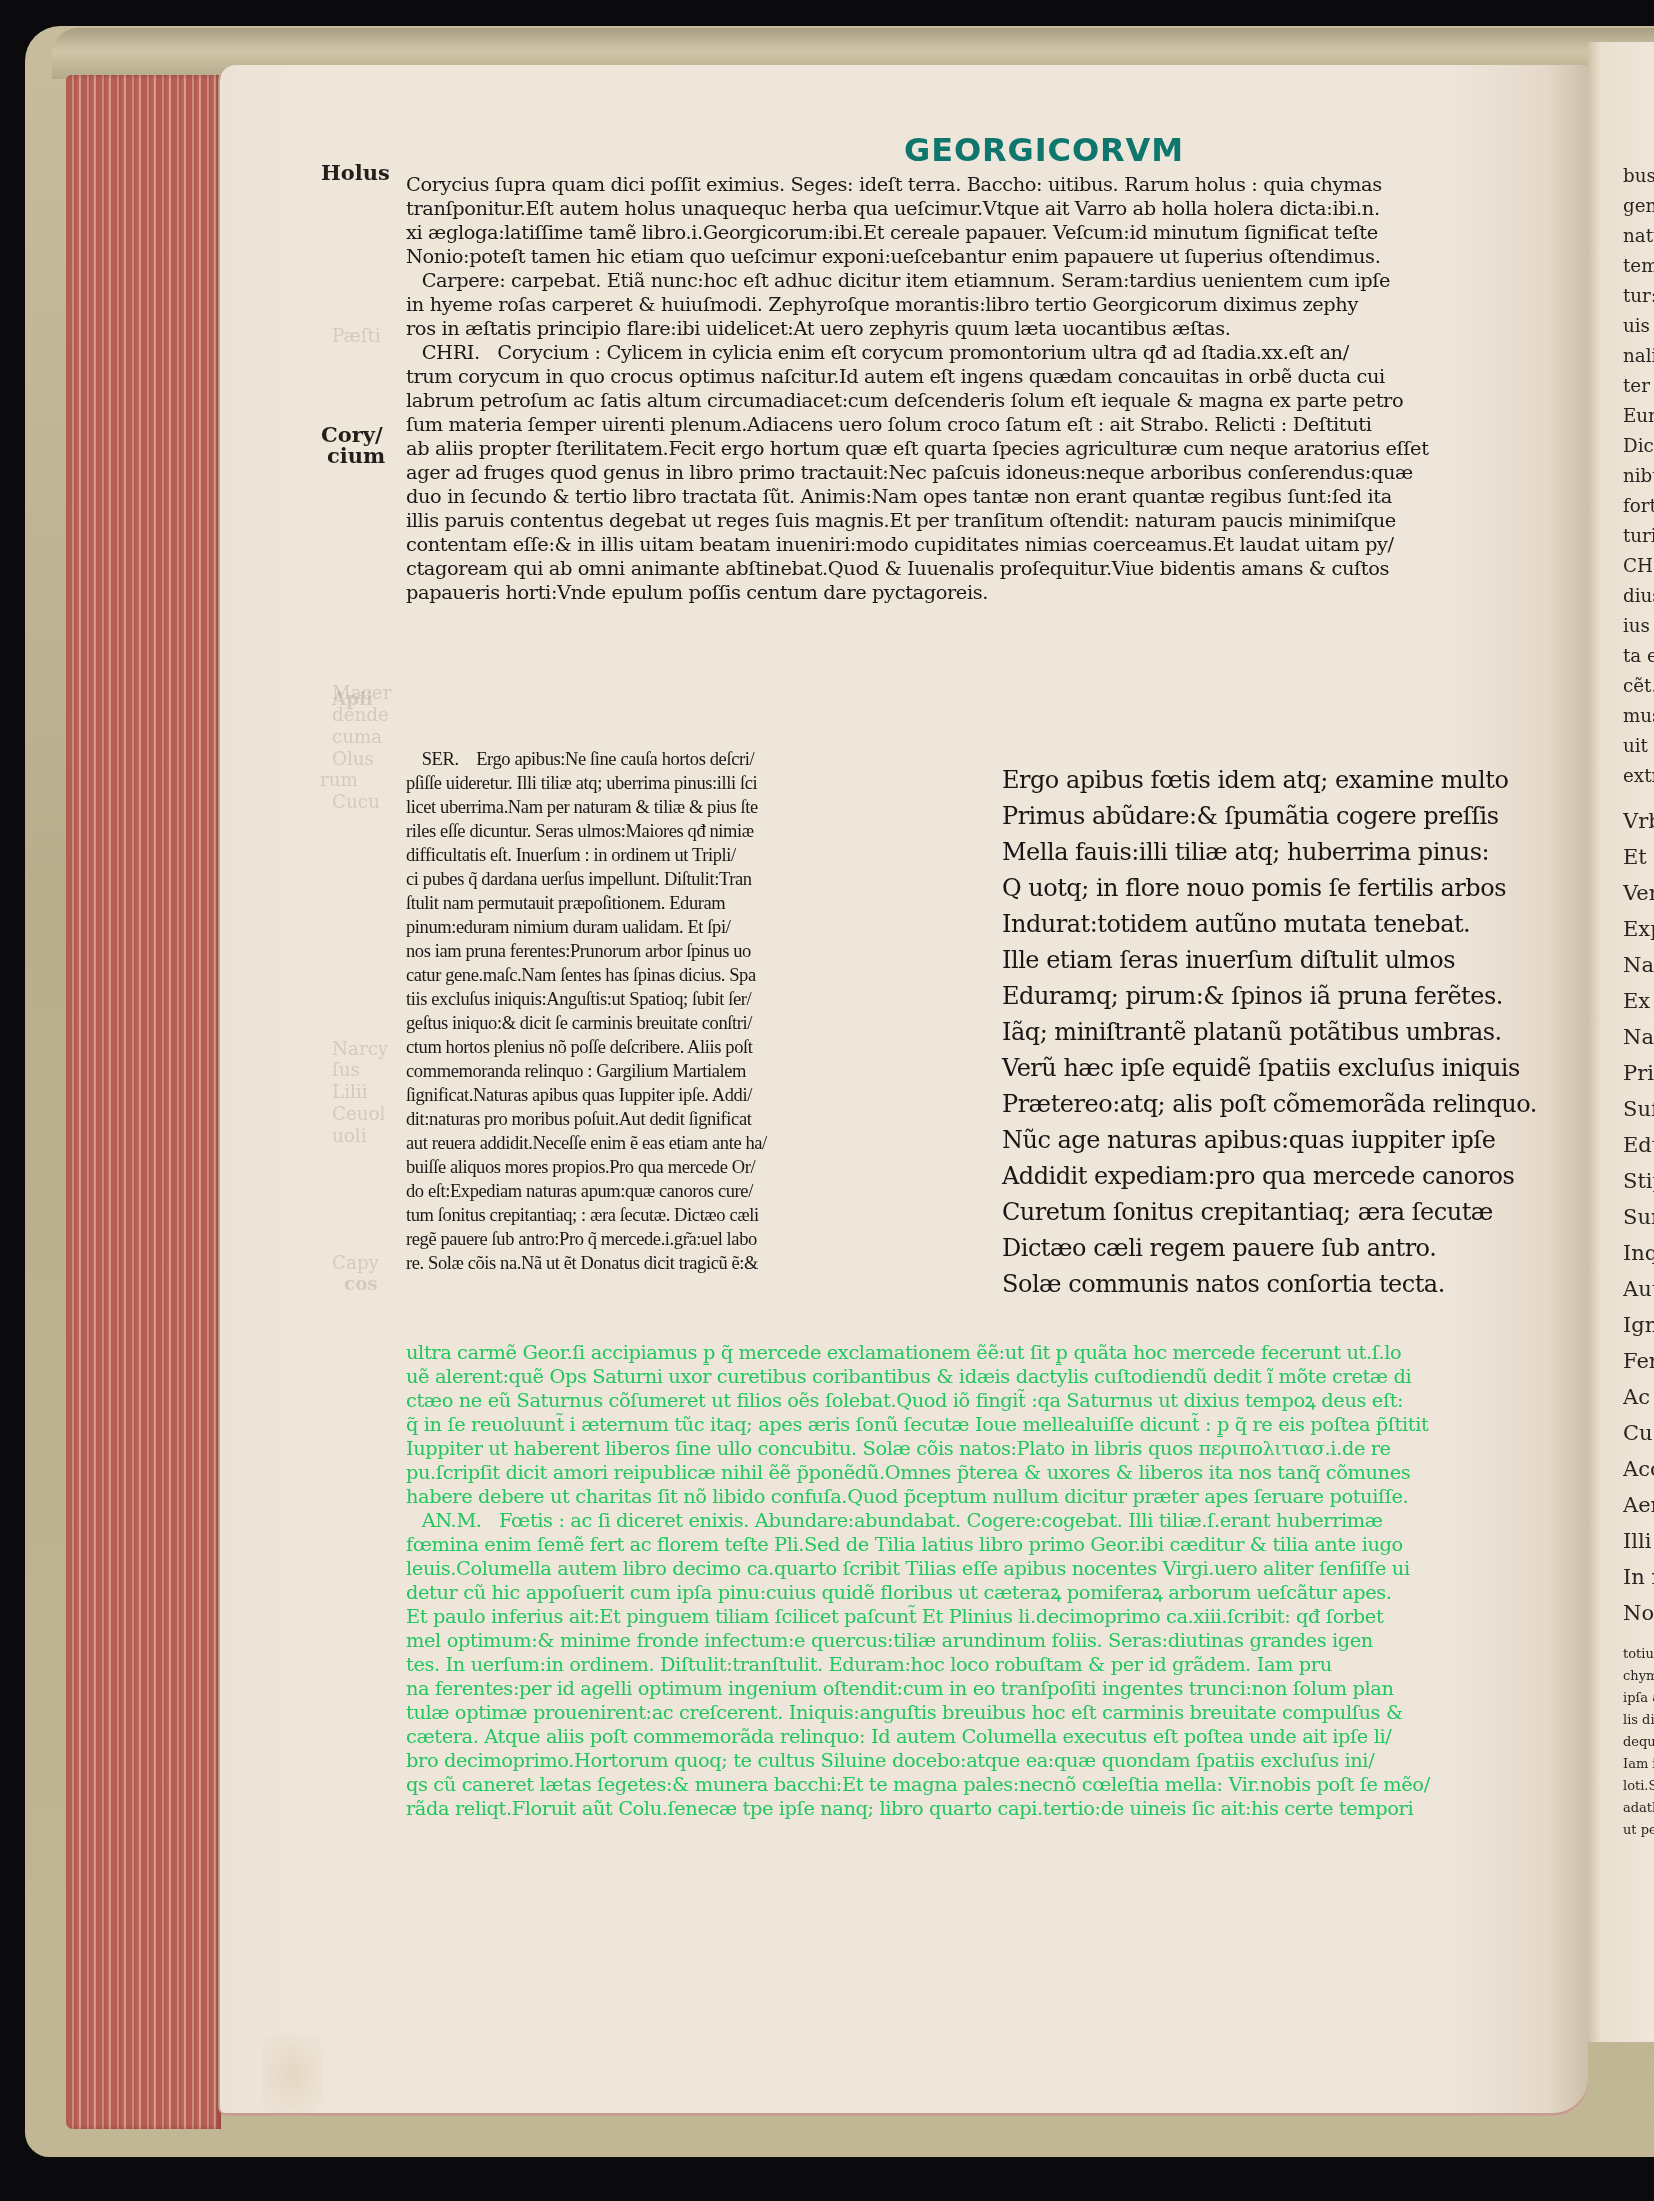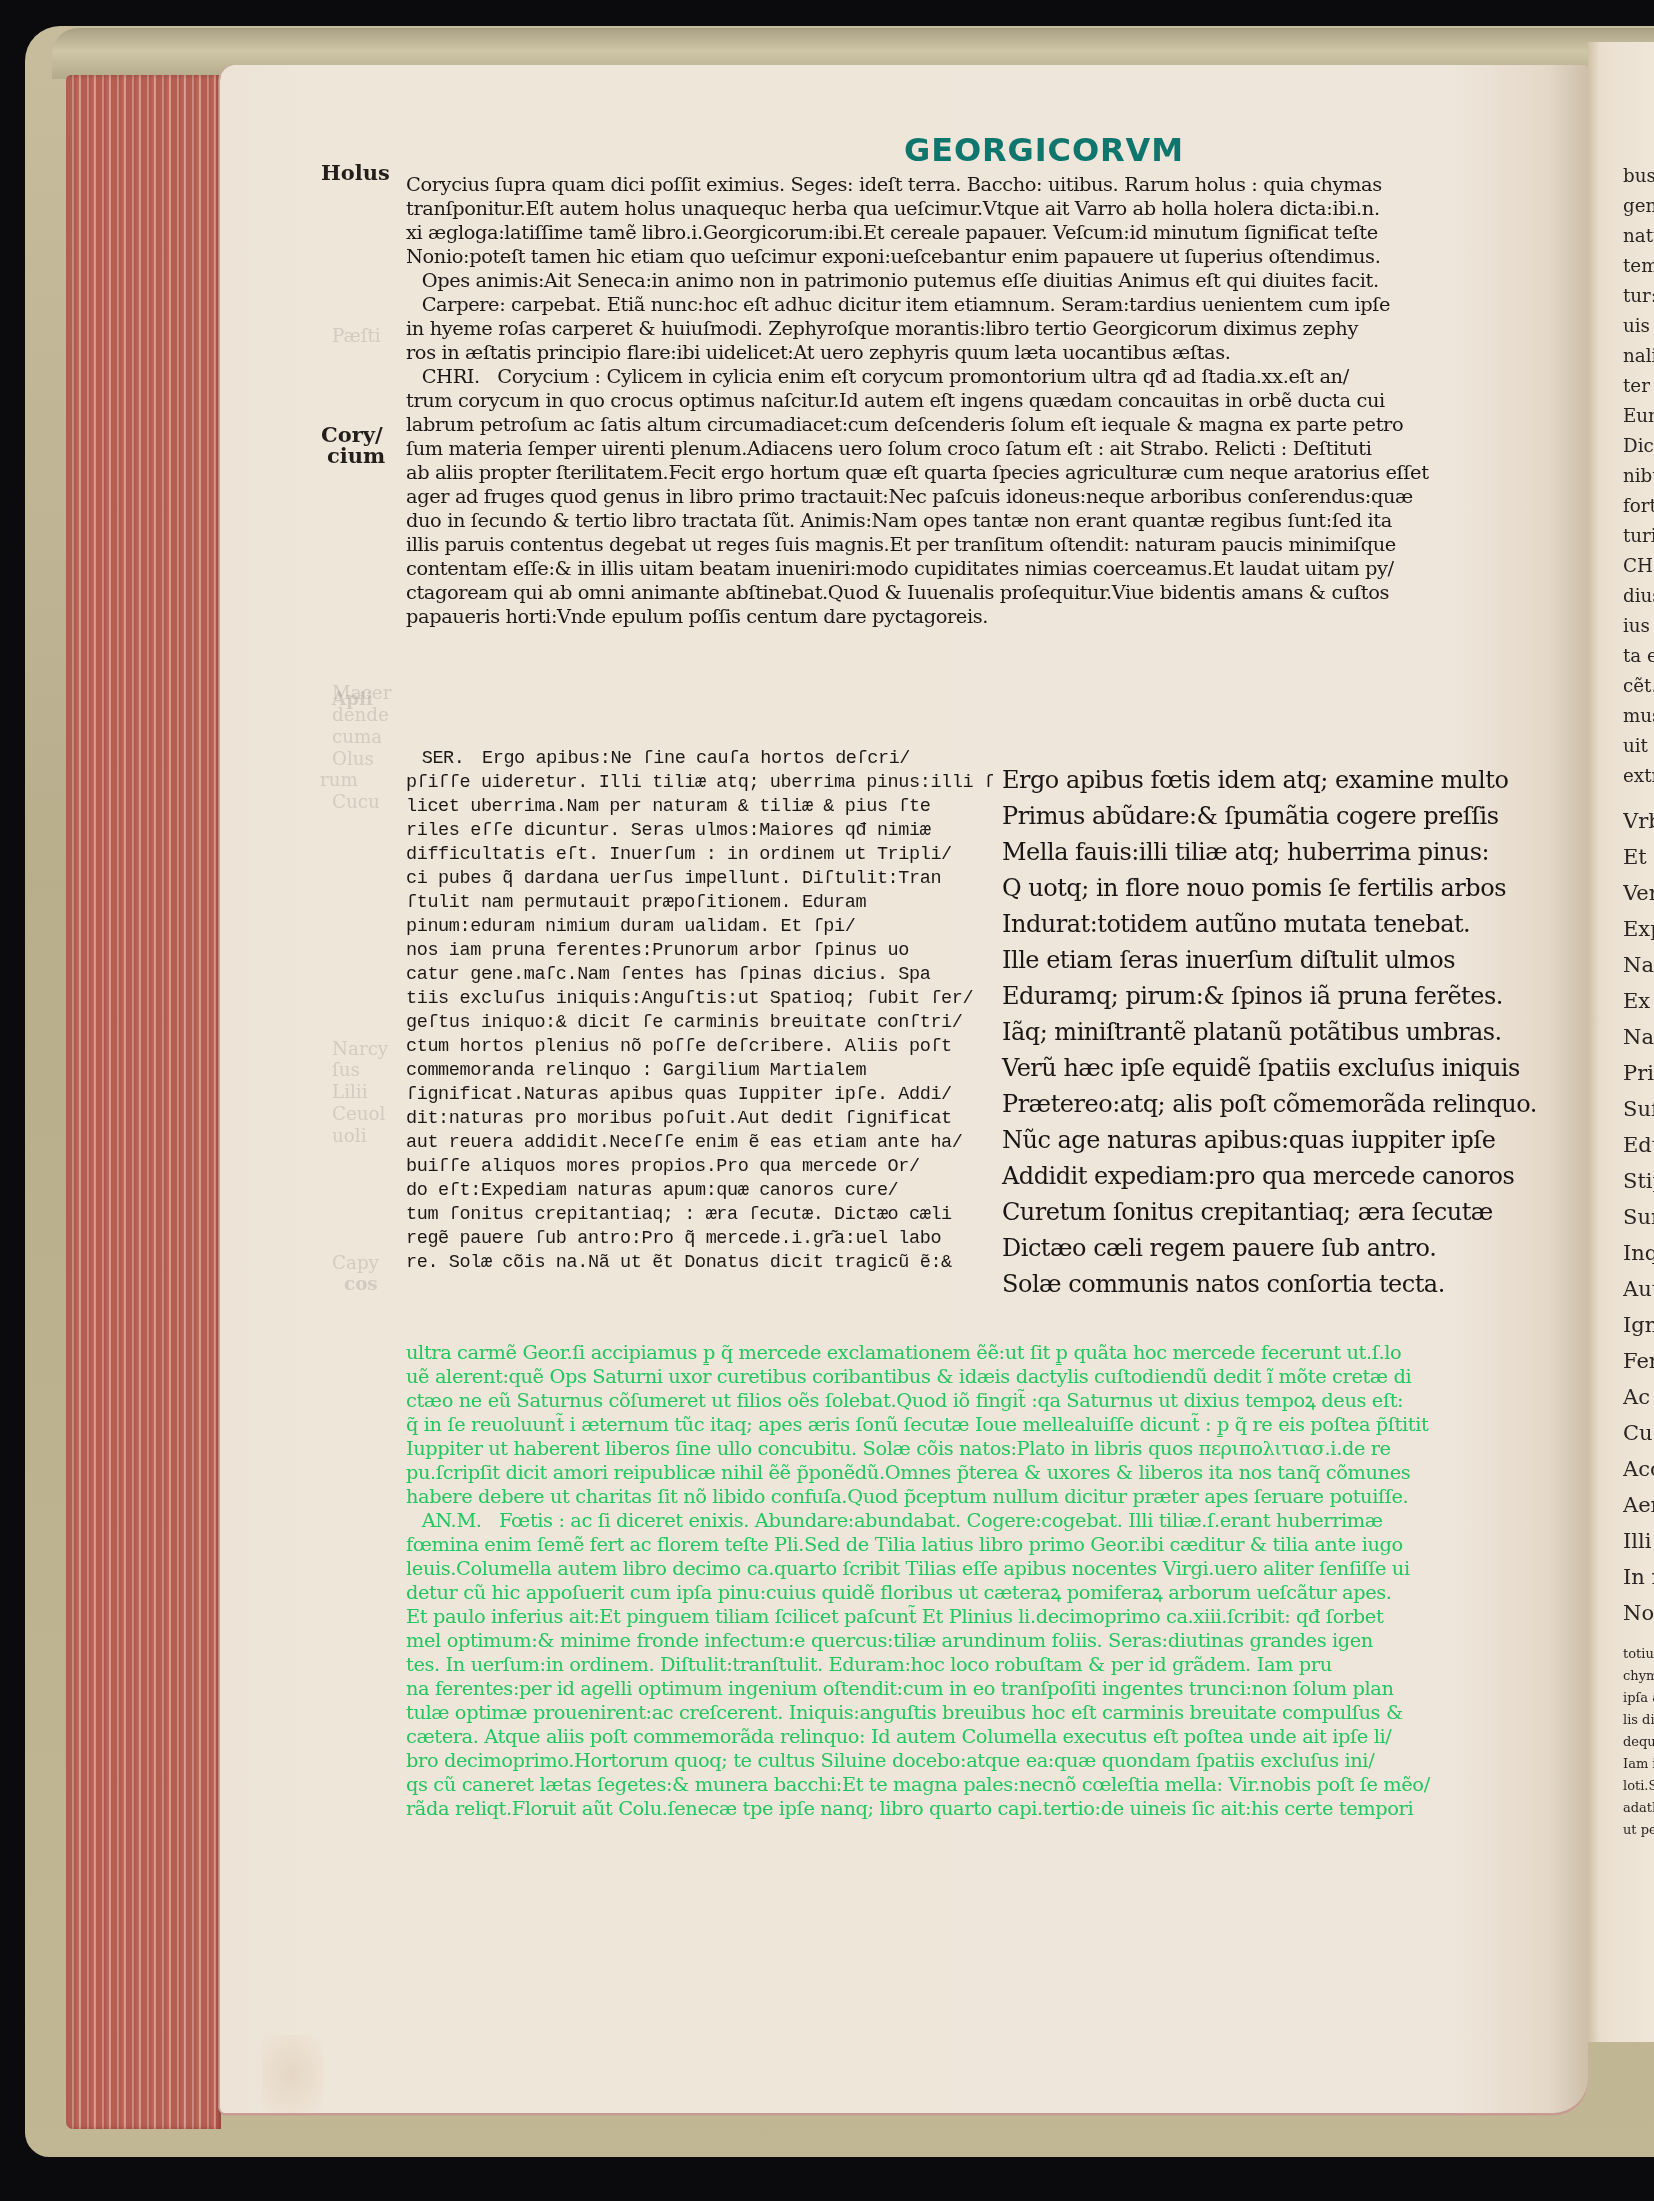--- a/index.html
+++ b/index.html
@@ -61,21 +61,21 @@
   .commentary {
     position: absolute; left: 406px; top: 173px; width: 1155px;
     font-family: "DejaVu Serif", serif; font-size: 19.4px; line-height: 24px;
     color: #1b1817; text-align: justify; letter-spacing: -0.4px;
   }
   .line { display: block; white-space: nowrap; overflow: hidden; height: 24px; }
   .line.indent { padding-left: 15.7px; }
   .siglum { margin-right: 17.5px; }
   .split {
     position: absolute; left: 406px; top: 747px; width: 587px;
-    font-family: Liberation Mono, monospace; font-size: 18.5px; line-height: 24px;
+    font-family: Liberation Serif, serif; font-size: 18.5px; line-height: 24px;
     color: #1b1817; letter-spacing: -0.4px;
   }
   .verse-block {
     position: absolute; left: 1002px; top: 762px; width: 568px;
     font-family: "DejaVu Serif", serif; font-size: 24px; line-height: 36px;
     color: #181514; letter-spacing: -0.5px;
   }
   .verse-line { display: block; white-space: nowrap; }
   .lower {
     position: absolute; left: 406px; top: 1341px; width: 1155px;
@@ -182,21 +182,20 @@
 <div class="ghost" style="left:332px; top:1103px; width:68px;">Ceuol</div>
 <div class="ghost" style="left:332px; top:1125px; width:68px;">uoli</div>
 <div class="ghost" style="left:332px; top:1252px; width:68px;">Capy</div>
 <div class="ghost" style="left:344px; top:1273px; width:68px;font-weight:bold;">cos</div>
 
 <div class="commentary" id="commentary-top">
     <span class="line">Corycius ſupra quam dici poſſit eximius.   Seges: ideſt terra.  Baccho: uitibus.  Rarum holus : quia chymas</span>
     <span class="line">tranſponitur.Eſt autem holus unaquequc herba qua ueſcimur.Vtque ait  Varro ab holla holera dicta:ibi.n.</span>
     <span class="line">xi ægloga:latiſſime tamẽ libro.i.Georgicorum:ibi.Et cereale papauer.  Veſcum:id minutum ſignificat teſte</span>
     <span class="line">Nonio:poteſt tamen hic etiam quo ueſcimur exponi:ueſcebantur enim  papauere  ut ſuperius  oſtendimus.</span>
-    <span class="line indent">Opes animis:Ait Seneca:in animo non in patrimonio putemus eſſe diuitias  Animus  eſt qui diuites facit.</span>
     <span class="line indent">Carpere: carpebat.  Etiã nunc:hoc eſt adhuc dicitur item etiamnum.  Seram:tardius uenientem cum ipſe</span>
     <span class="line">in hyeme roſas carperet &amp; huiuſmodi.  Zephyroſque morantis:libro tertio Georgicorum diximus  zephy</span>
     <span class="line">ros in æſtatis principio flare:ibi uidelicet:At uero zephyris quum læta uocantibus æſtas.</span>
     <span class="line indent"><span class="siglum">CHRI.</span>Corycium : Cylicem  in cylicia enim eſt corycum promontorium  ultra qđ ad ſtadia.xx.eſt an/</span>
     <span class="line">trum  corycum in quo crocus optimus naſcitur.Id autem eſt ingens quædam concauitas  in orbẽ  ducta cui</span>
     <span class="line">labrum petroſum ac ſatis altum circumadiacet:cum  deſcenderis ſolum  eſt iequale &amp; magna ex parte petro</span>
     <span class="line">ſum materia ſemper uirenti plenum.Adiacens uero ſolum croco ſatum eſt : ait  Strabo.  Relicti : Deſtituti</span>
     <span class="line">ab aliis propter ſterilitatem.Fecit ergo hortum quæ eſt quarta ſpecies agriculturæ cum neque aratorius eſſet</span>
     <span class="line">ager ad fruges quod genus in libro primo tractauit:Nec paſcuis idoneus:neque arboribus conſerendus:quæ</span>
     <span class="line">duo in ſecundo &amp; tertio libro tractata ſũt.  Animis:Nam opes tantæ non erant quantæ regibus ſunt:ſed ita</span>

